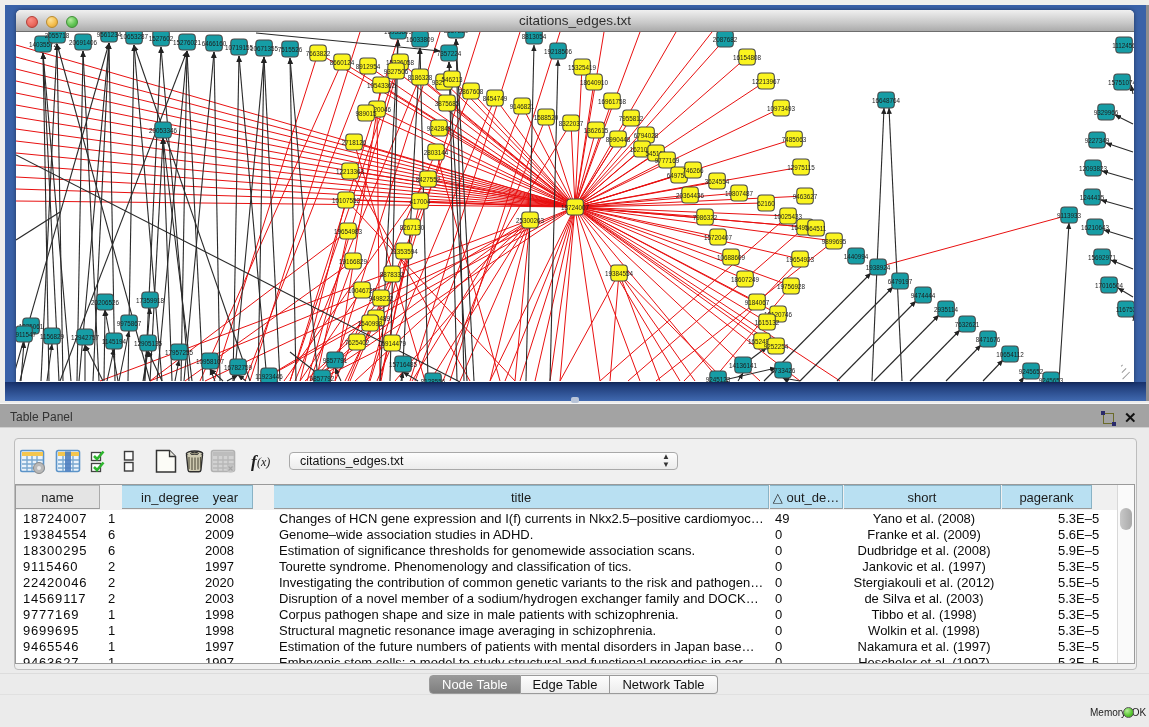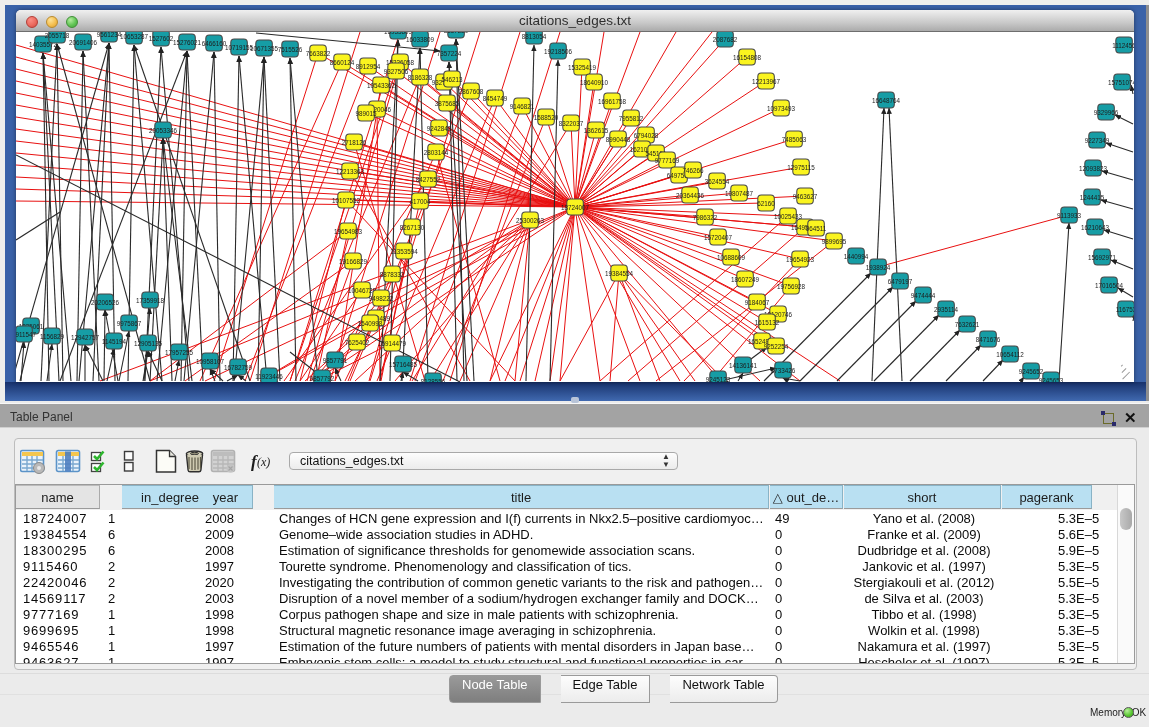--- a/index.html
+++ b/index.html
@@ -44,21 +44,21 @@
 .c2 { left:189px; width:69px;  }
 .c3 { left:263px; width:489px; }
 .c4 { left:759px; width:67px;  }
 .c5 { left:814px; width:188px; text-align:center; }
 .c6 { left:1042px; width:100px; }
 #vsb { position:absolute; left:1117px; top:485px; width:17px; height:178px; background:#fafafa; border-left:1px solid #d8d8d8; }
 #vsb .thumb { position:absolute; left:2px; top:23px; width:12px; height:22px; background:linear-gradient(90deg,#c8c8c8,#a9a9a9); border-radius:6px; }
 #tbl_border { position:absolute; left:15px; top:484px; width:1120px; height:180px; border:1px solid #9a9a9a; }
 
 #tabs { position:absolute; left:429px; top:675px; height:19px; font-size:13px; }
-.tab { float:left; height:28px; padding:1px 12px 0 12px; border:1px solid #9a9a9a; border-left:none; background:linear-gradient(#fdfdfd,#ececec); color:#111;margin-left:20px; }
+.tab { float:left; height:19px; padding:1px 12px 0 12px; border:1px solid #9a9a9a; border-left:none; background:linear-gradient(#fdfdfd,#ececec); color:#111; }
 .tab.first { border-left:1px solid #9a9a9a; border-radius:4px 0 0 4px; background:linear-gradient(#9a9a9a,#7e7e7e); color:#fff; }
 .tab.last { border-radius:0 4px 4px 0; }
 #hline1 { position:absolute; left:0; top:673px; width:1149px; height:1px; background:#dcdcdc; }
 #hline2 { position:absolute; left:0; top:694px; width:1149px; height:1px; background:#e0e0e0; }
 #mem { position:absolute; left:1062px; top:707px; font-size:10px; color:#222;margin-left:28px; }
 #memdot { position:absolute; left:1123px; top:707px; width:11px; height:11px; border-radius:50%;
   background:radial-gradient(circle at 35% 30%, #b7f09a, #55c52e 60%, #3f9e1e); border:1px solid #555; }
 #grip { position:absolute; left:571px; top:397px; width:8px; height:6px; background:#b8c4d8; border-radius:2px; }
 </style></head>
 <body>

